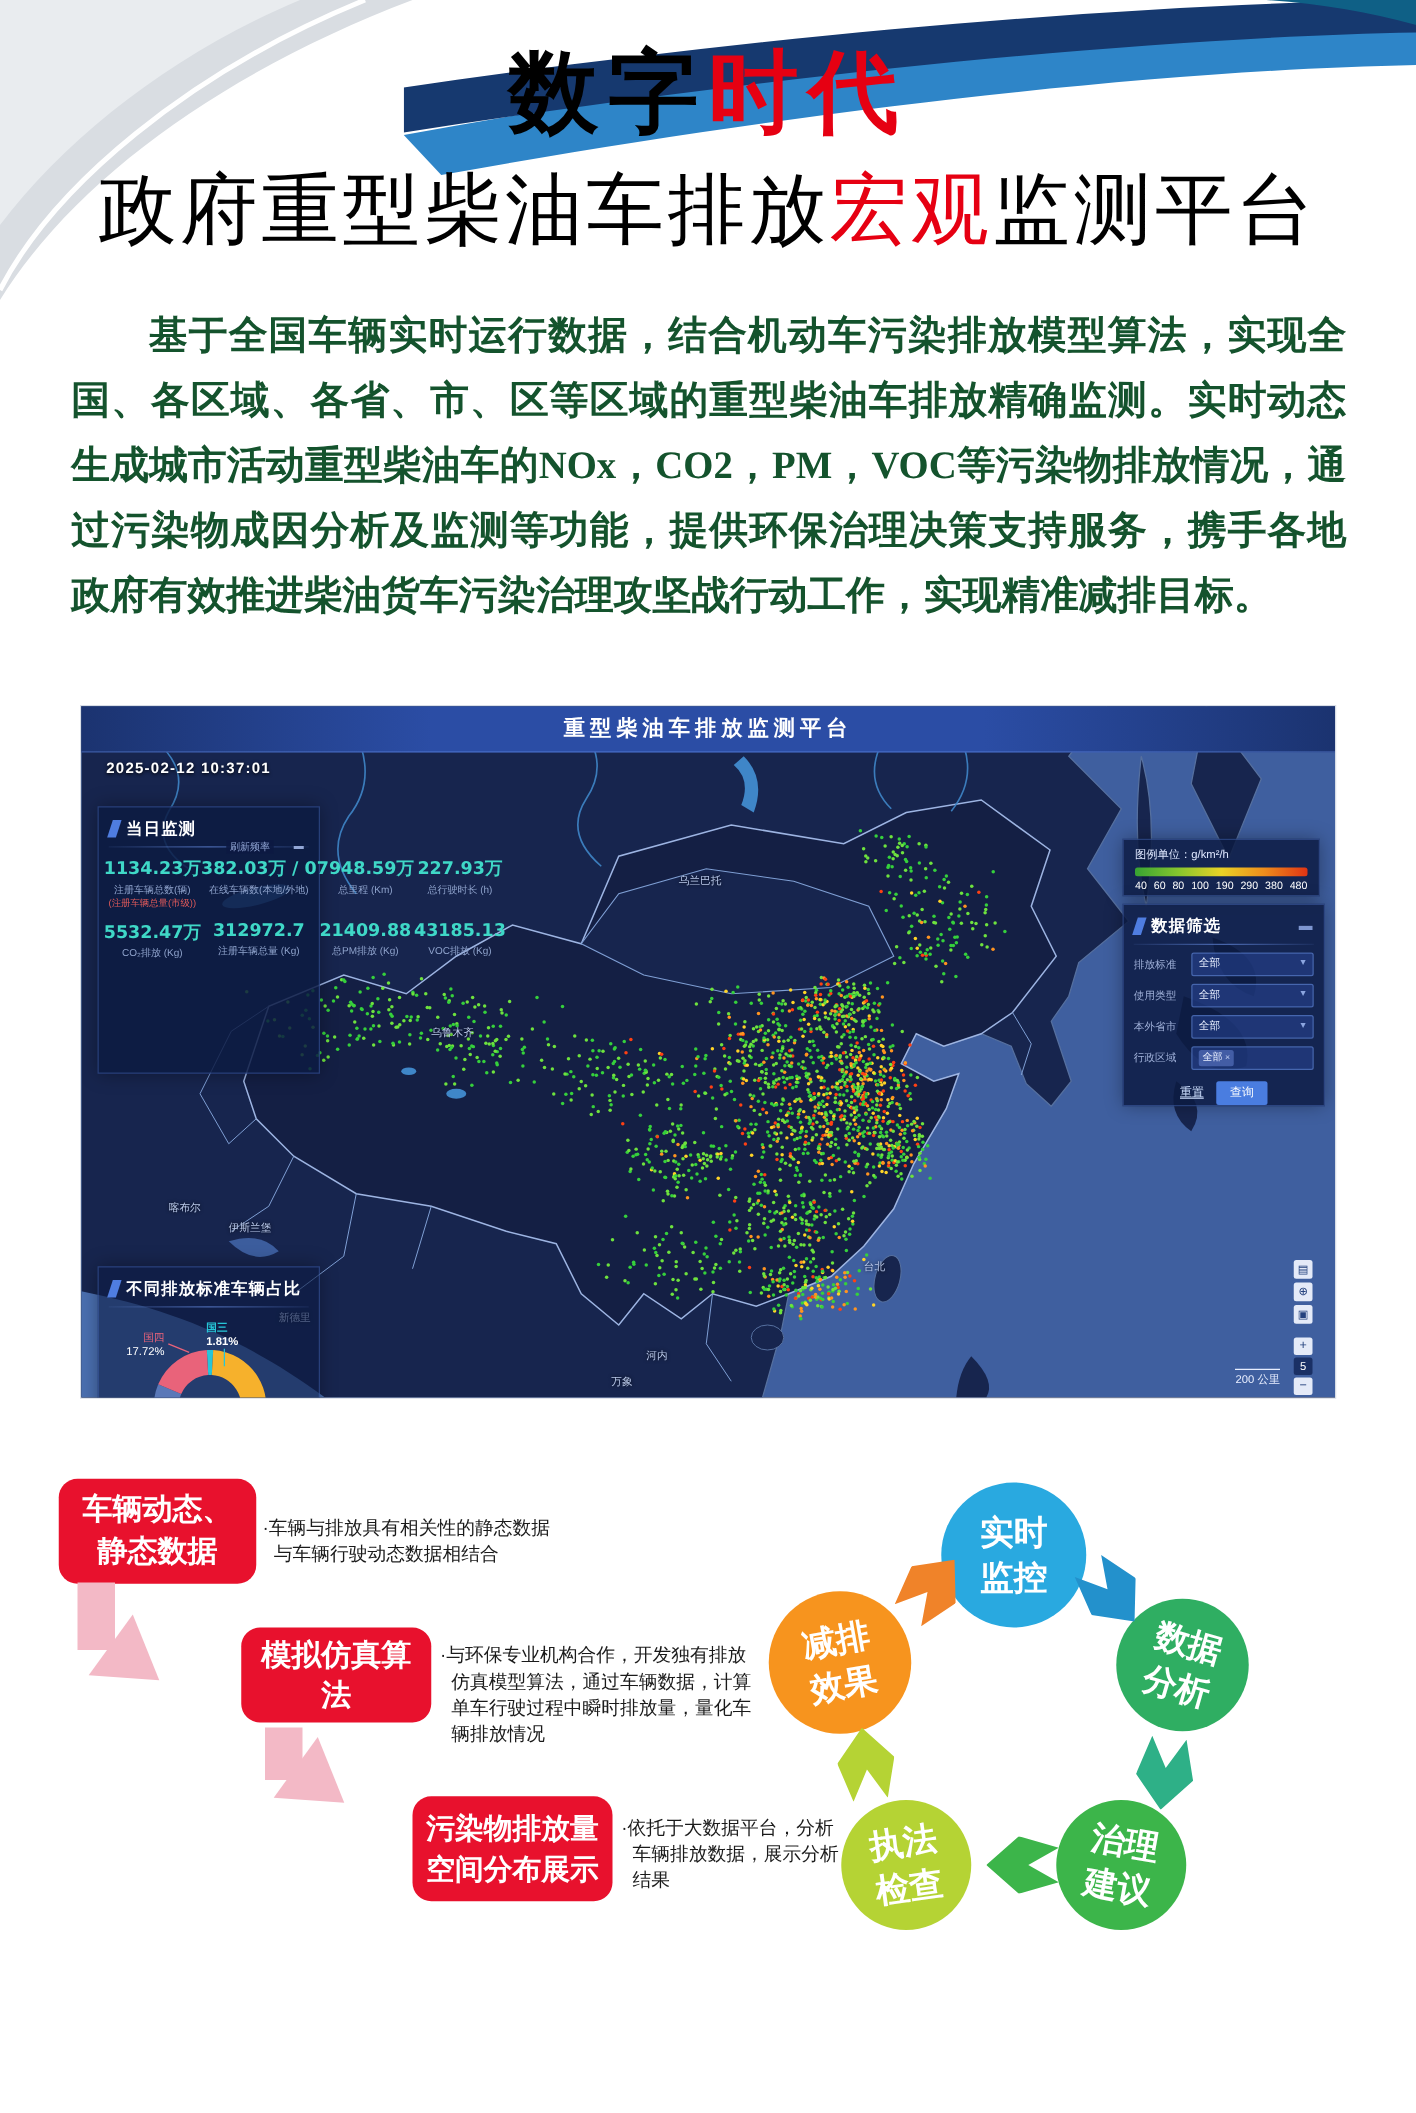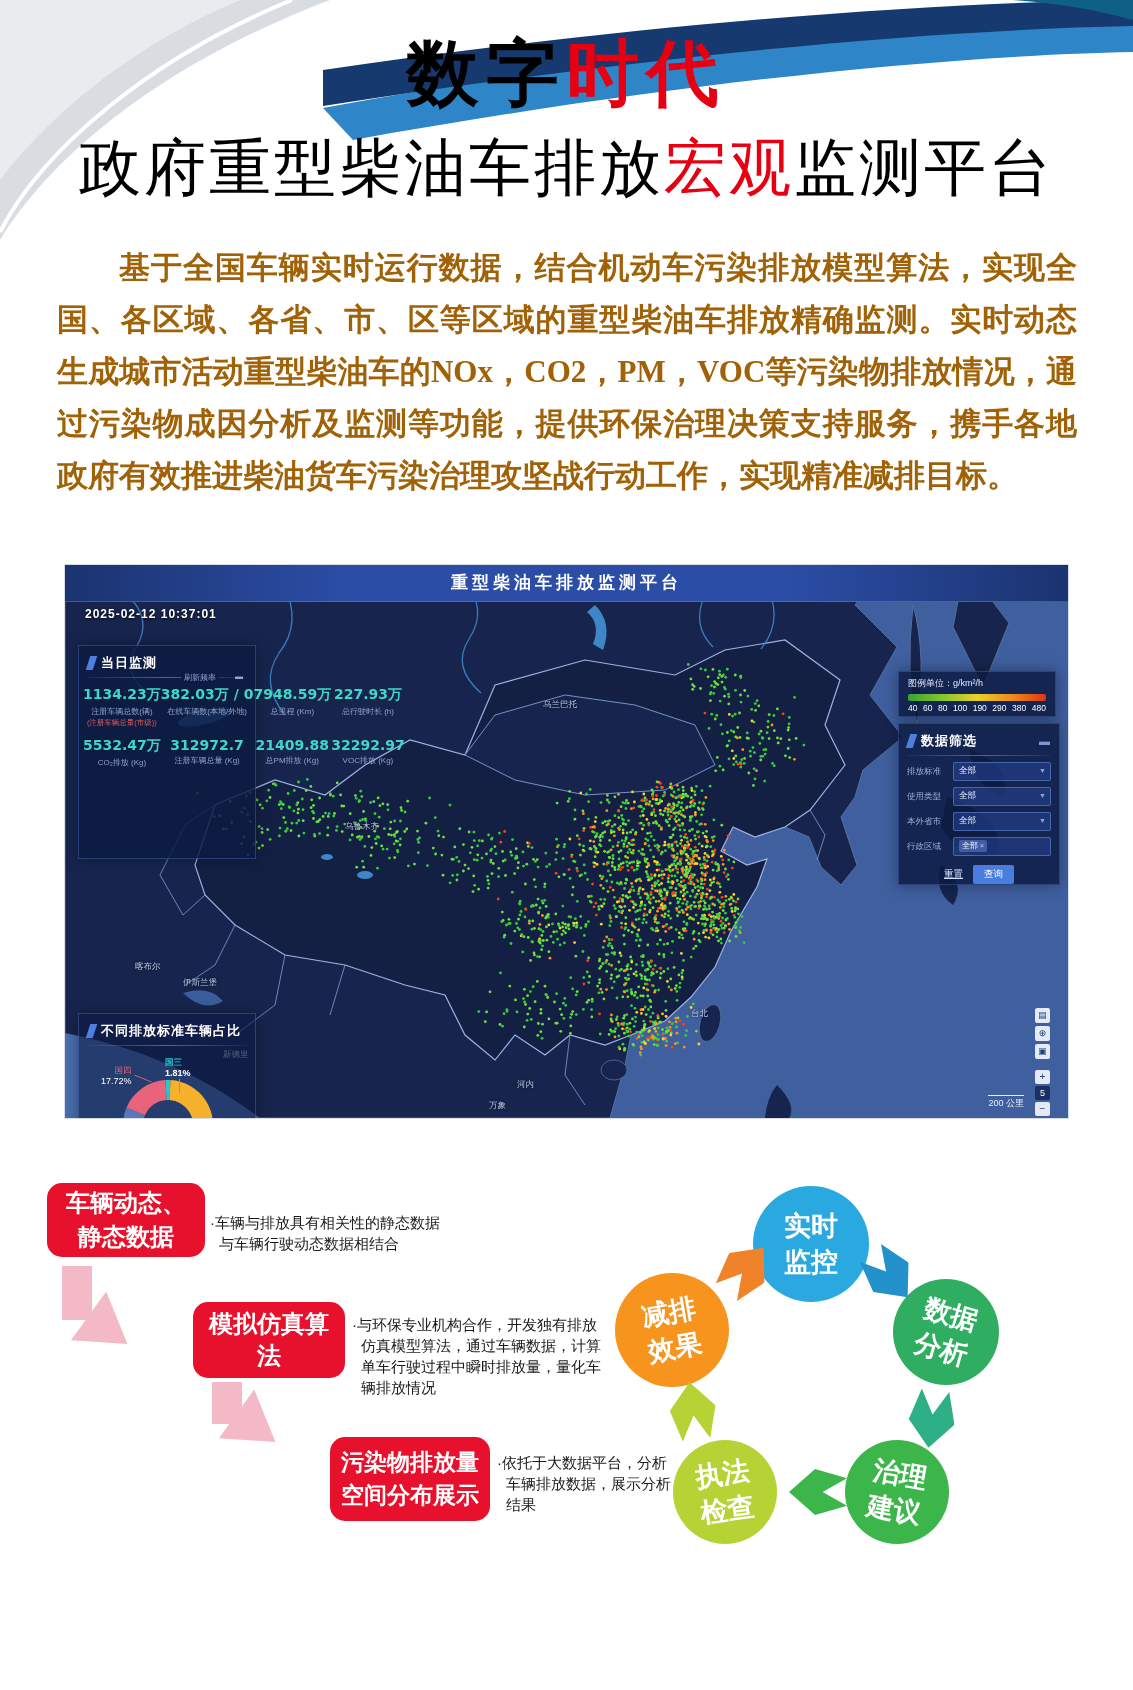--- a/index.html
+++ b/index.html
@@ -10,21 +10,21 @@
   .deco-left{position:absolute;left:0;top:0;}
   .deco-right{position:absolute;right:0;top:0;}
   
   .title1{position:absolute;top:26px;left:0;width:100%;text-align:center;
           font-size:72px;font-weight:900;letter-spacing:8px;color:#000;}
   .title2{position:absolute;top:126px;left:0;width:100%;text-align:center;
           font-size:62px;font-weight:400;letter-spacing:3px;color:#000;white-space:nowrap;}
   .red{color:#e60012;}
   .intro{position:absolute;top:242px;left:57px;width:1020px;margin:0;
          font-family:"Liberation Serif",serif;font-weight:600;
-         font-size:31px;line-height:52px;color:#a16207;text-align:justify;text-indent:2em;}
+         font-size:31px;line-height:52px;color:#14532d;text-align:justify;text-indent:2em;}
   
   .dashboard{position:absolute;left:65px;top:565px;width:1003px;height:553px;
              background:#15234c;overflow:hidden;box-shadow:0 0 0 1px #d8dde6;}
   .map-svg{position:absolute;left:0;top:0;}
   .mlabel{position:absolute;color:#bac9ea;font-size:8.5px;text-shadow:0 0 3px rgba(0,0,0,.8);white-space:nowrap;}
   .dash-header{position:absolute;left:0;top:0;right:0;height:36px;
                background:linear-gradient(90deg,#1b3370,#2b4da5 28%,#2b4da5 72%,#1b3370);
                border-bottom:1px solid rgba(120,160,255,.35);}
   .dash-title{line-height:36px;text-align:center;color:#fff;font-size:17px;font-weight:700;letter-spacing:4px;}
   .timestamp{position:absolute;left:20px;top:42px;color:#fff;font-size:12px;font-weight:700;
@@ -82,21 +82,21 @@
         line-height:15px;text-align:center;border-radius:2px;}
   .zoomctl{position:absolute;right:18px;top:505px;display:flex;flex-direction:column;gap:2px;}
   .zbox{width:15px;height:14px;background:rgba(242,246,255,.92);color:#24427e;font-size:10px;
         line-height:14px;text-align:center;border-radius:2px;}
   .zlevel{background:rgba(20,40,90,.85);color:#fff;font-size:9px;}
   .scale{position:absolute;right:44px;bottom:8px;color:#e8eeff;font-size:9px;
          border-top:1px solid #e8eeff;padding-top:1px;}
   
   .fbox{position:absolute;background:#e8112d;border-radius:15px;color:#fff;font-weight:700;
         display:flex;align-items:center;justify-content:center;text-align:center;box-sizing:border-box;}
-  #fbox1{left:47px;top:1183px;width:158px;height:74px;font-size:24px;line-height:34px;padding:0 12px;}
+  #fbox1{left:47px;top:1183px;width:158px;height:84px;font-size:24px;line-height:34px;padding:0 12px;}
   #fbox2{left:193px;top:1302px;width:152px;height:76px;font-size:24px;padding:0 10px;}
   #fbox3{left:330px;top:1437px;width:160px;height:84px;font-size:23px;line-height:33px;padding:0 10px;}
   .fnote{position:absolute;color:#1a1a1a;font-size:15px;line-height:21px;padding-left:9px;text-indent:-9px;}
   #fnote1{left:210px;top:1212px;width:232px;}
   #fnote2{left:352px;top:1314px;width:246px;}
   #fnote3{left:497px;top:1452px;width:172px;}
   .pbar{position:absolute;background:#f3b9c6;}
   #pbar1{left:62px;top:1266px;width:30px;height:54px;}
   #phead1{position:absolute;left:84px;top:1300px;width:0;height:0;border-left:48px solid #f3b9c6;
           border-top:30px solid transparent;border-bottom:30px solid transparent;transform:rotate(36deg);}
@@ -2259,21 +2259,21 @@
           </div>
           <div class="stat">
             <div class="v">312972.7</div>
             <div class="l">注册车辆总量 (Kg)</div>
           </div>
           <div class="stat">
             <div class="v">21409.88</div>
             <div class="l">总PM排放 (Kg)</div>
           </div>
           <div class="stat">
-            <div class="v">32292.97</div>
+            <div class="v">43185.13</div>
             <div class="l">VOC排放 (Kg)</div>
           </div>
         </div>
     </div>
 
     <div class="panel pie-panel">
       <div class="panel-head">
         <div class="accent"></div>
         <div class="panel-title">不同排放标准车辆占比</div>
       </div>

